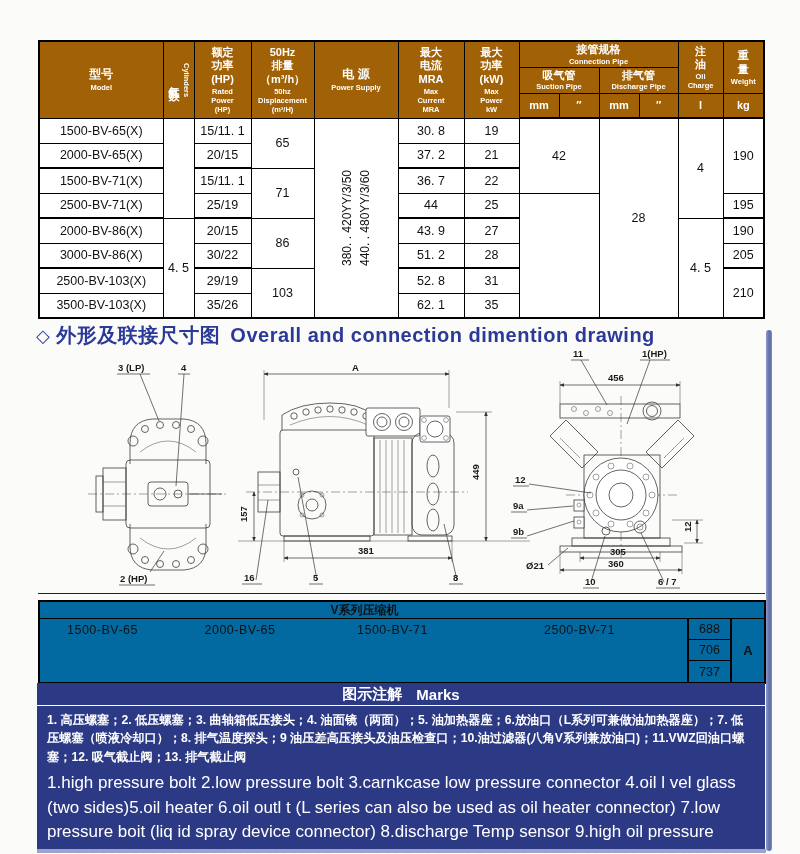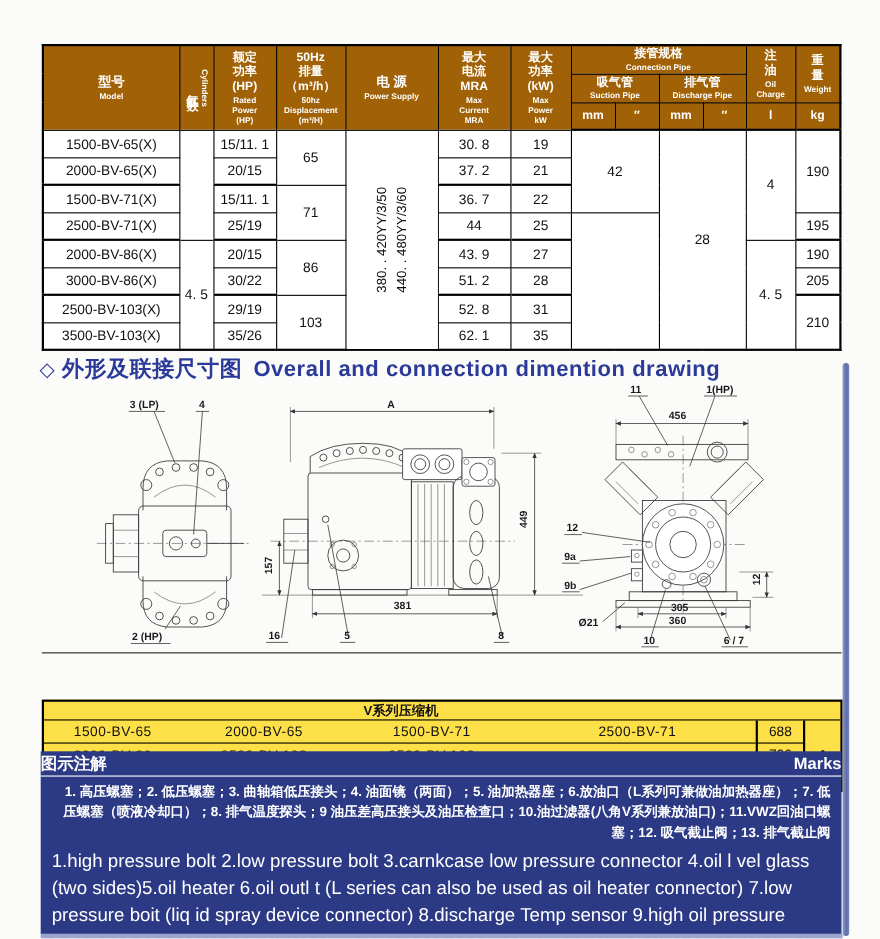--- a/index.html
+++ b/index.html
@@ -43,42 +43,42 @@
   svg.draw text { fill:#1a1a1a; font-size:9.5px; font-weight:bold;
                   font-family:"Liberation Sans","DejaVu Sans",sans-serif; }
   .ln  { stroke:#3c3c3c; fill:none; stroke-width:0.8; }
   .lnf { stroke:#3c3c3c; fill:#fff; stroke-width:0.8; }
   .thin{ stroke:#555; fill:none; stroke-width:0.55; }
   .dim { stroke:#333; fill:none; stroke-width:0.7; }
   .cl  { stroke:#666; fill:none; stroke-width:0.6; stroke-dasharray:9 3 2 3; }
 
   
   .sep-line { position:absolute; left:38px; top:593px; width:727px; height:1px; background:#222; }
-  .vt { position:absolute; left:38px; top:600px; width:728px; border:2px solid #000; background:#fde047;margin-top:36px; }
+  .vt { position:absolute; left:38px; top:600px; width:728px; border:2px solid #000; background:#0369a1; }
   .vt-head { height:17px; border-bottom:1px solid #000; display:flex; align-items:center; }
   .vt-head span { width:649px; text-align:center; font-size:12px; font-weight:bold; color:#111; }
   .vt-body { display:flex; }
   .vt-models { width:649px; border-right:2px solid #000; }
   .vt-mrow { display:grid; grid-template-columns:125px 150px 155px 219px; height:21px;
              border-bottom:1px solid #000; align-items:center; }
   .vt-mrow:last-child { border-bottom:none; }
   .vt-mrow span { text-align:center; font-size:12.5px; color:#111; letter-spacing:0.5px; }
   .vt-vals { width:43px; border-right:2px solid #000; }
   .vt-vals div { height:21px; border-bottom:1px solid #000; display:flex; align-items:center;
                  justify-content:center; font-size:12.5px; color:#111; }
   .vt-vals div:last-child { border-bottom:none; }
   .vt-acol { flex:1; display:flex; align-items:center; justify-content:center;
              font-size:13px; font-weight:bold; color:#111; }
 
   
   .marks { position:absolute; left:37px; top:683px; width:728px; height:166px;
            background:#2c3a86; color:#fff; }
-  .marks-title { height:23px; display:flex; align-items:center; justify-content:space-between;
+  .marks-title { height:23px; display:flex; align-items:center; justify-content:center;
                  gap:14px; font-size:15px; font-weight:bold; border-bottom:1px solid #fff; }
-  .marks-zh { padding:5px 10px 2px 10px; font-size:12.2px; font-weight:bold; line-height:1.5;text-align:right; }
+  .marks-zh { padding:5px 10px 2px 10px; font-size:12.2px; font-weight:bold; line-height:1.5; }
   .marks-en { padding:3px 10px; font-size:17px; line-height:1.45; }
   .marks-shadow { position:absolute; left:37px; top:849px; width:729px; height:4px; background:#9aa4cc; }
   .right-rule { position:absolute; left:766px; top:330px; width:6px; height:521px;
                 background:linear-gradient(to right,#8d99c6,#5d6cab 60%,#7c89bd); border-radius:3px; }
 </style>
 </head>
 <body>
 
 <div class="page">
 
@@ -473,26 +473,20 @@
       <span>V系列压缩机</span>
     </div>
     <div class="vt-body">
       <div class="vt-models">
         <div class="vt-mrow">
           <span>1500-BV-65</span>
           <span>2000-BV-65</span>
           <span>1500-BV-71</span>
           <span>2500-BV-71</span>
         </div>
-        <div class="vt-mrow">
-          <span>3000-BV-86</span>
-          <span>2500-BV-103</span>
-          <span>3500-BV-103</span>
-          <span></span>
-        </div>
       </div>
       <div class="vt-vals">
         <div>688</div>
         <div>706</div>
         <div>737</div>
       </div>
       <div class="vt-acol">A</div>
     </div>
   </div>
 

